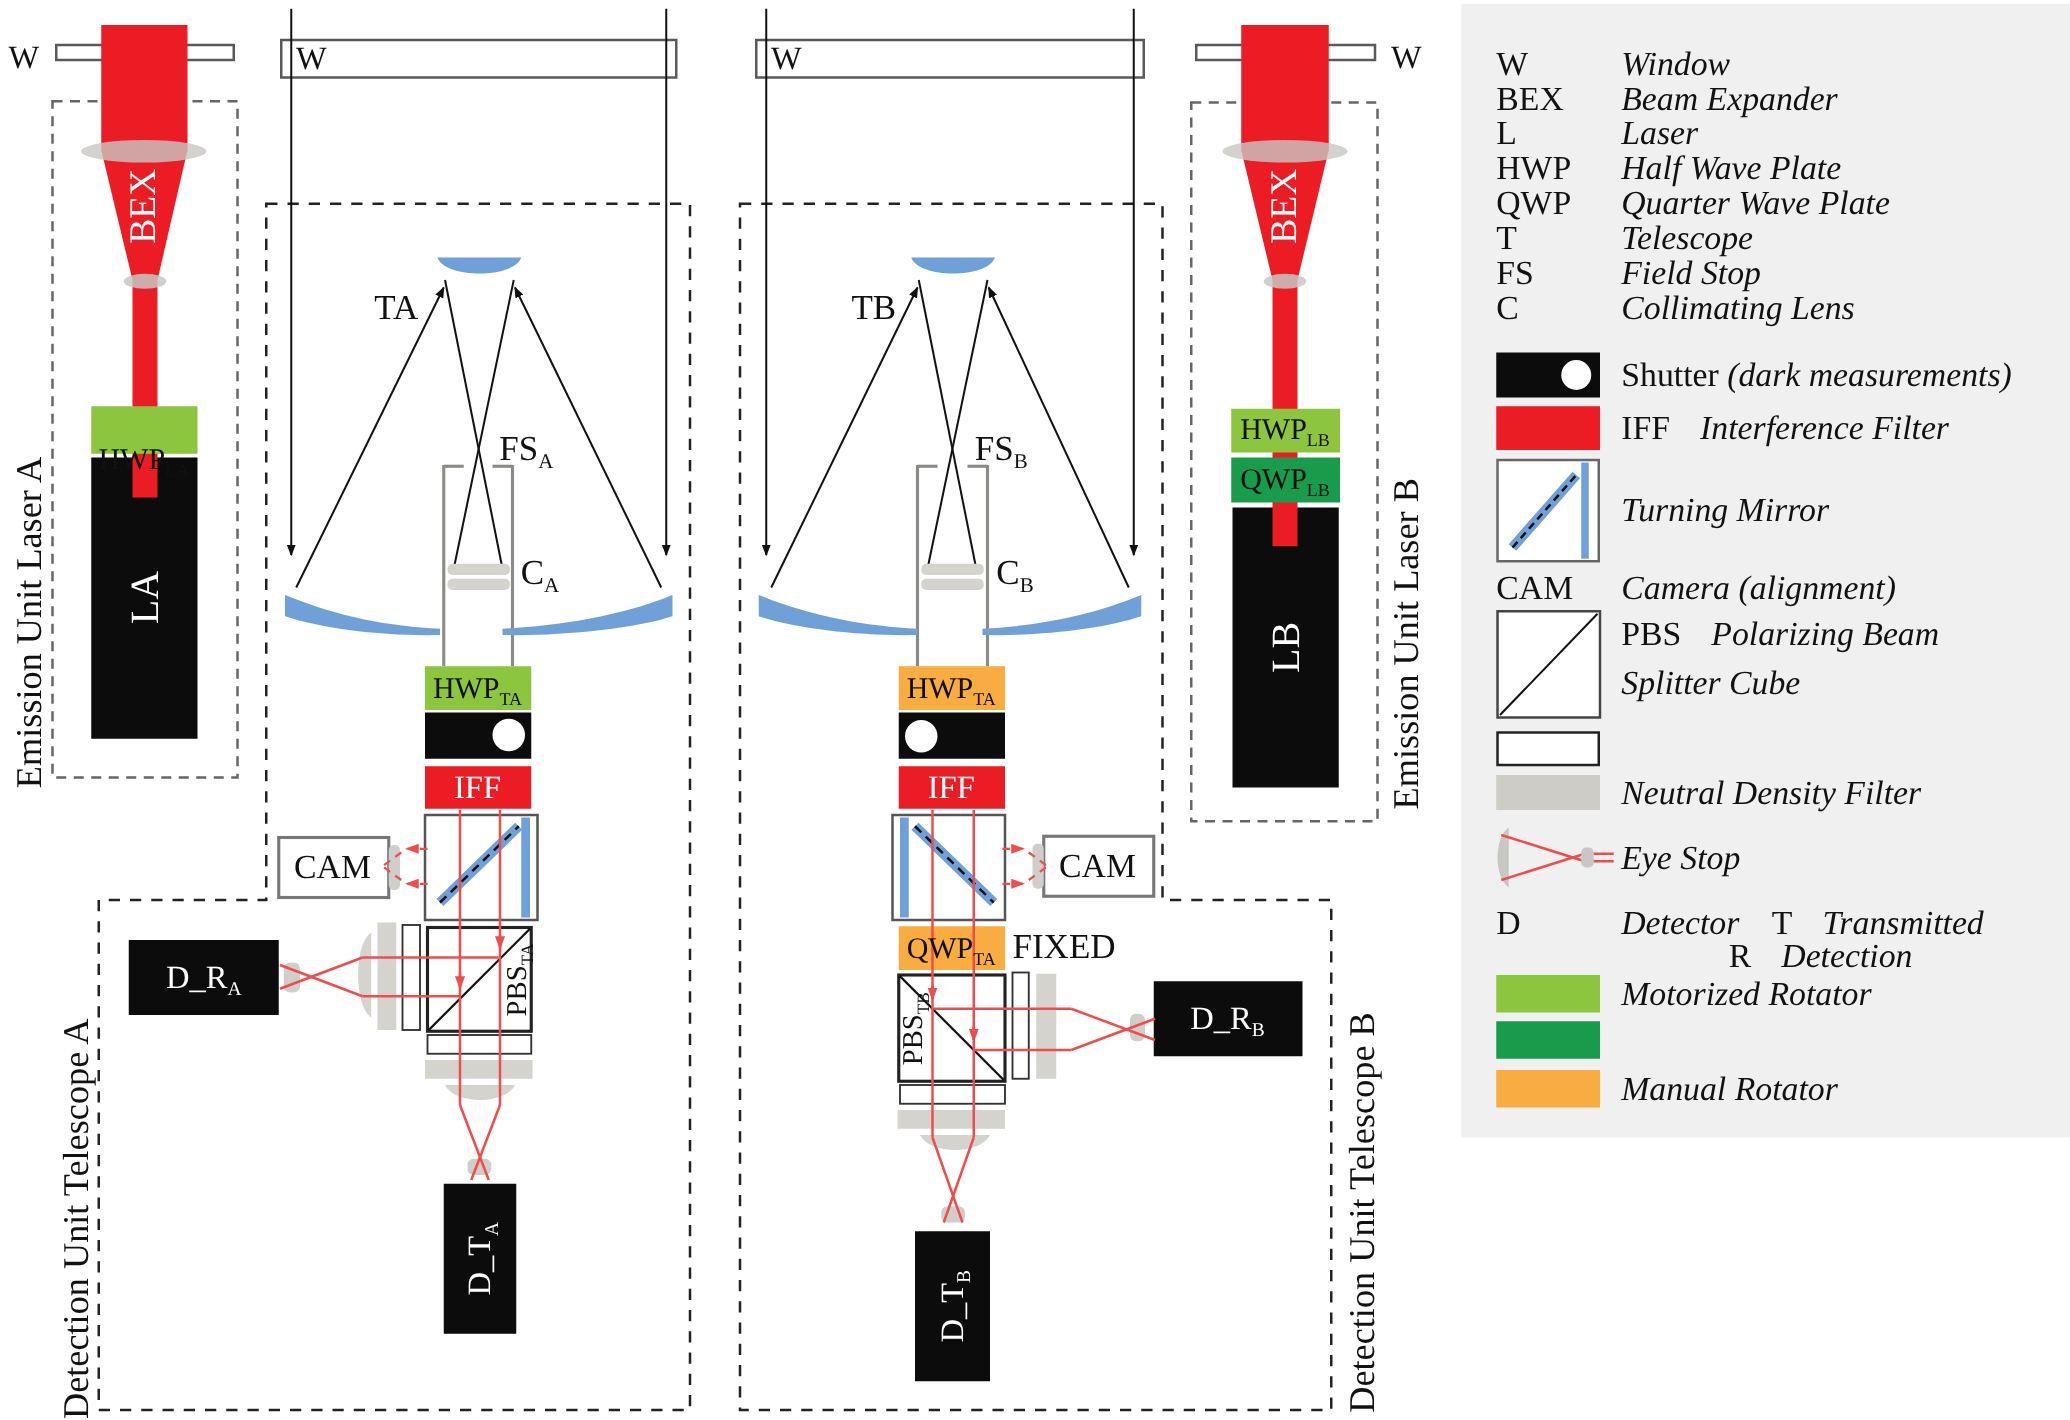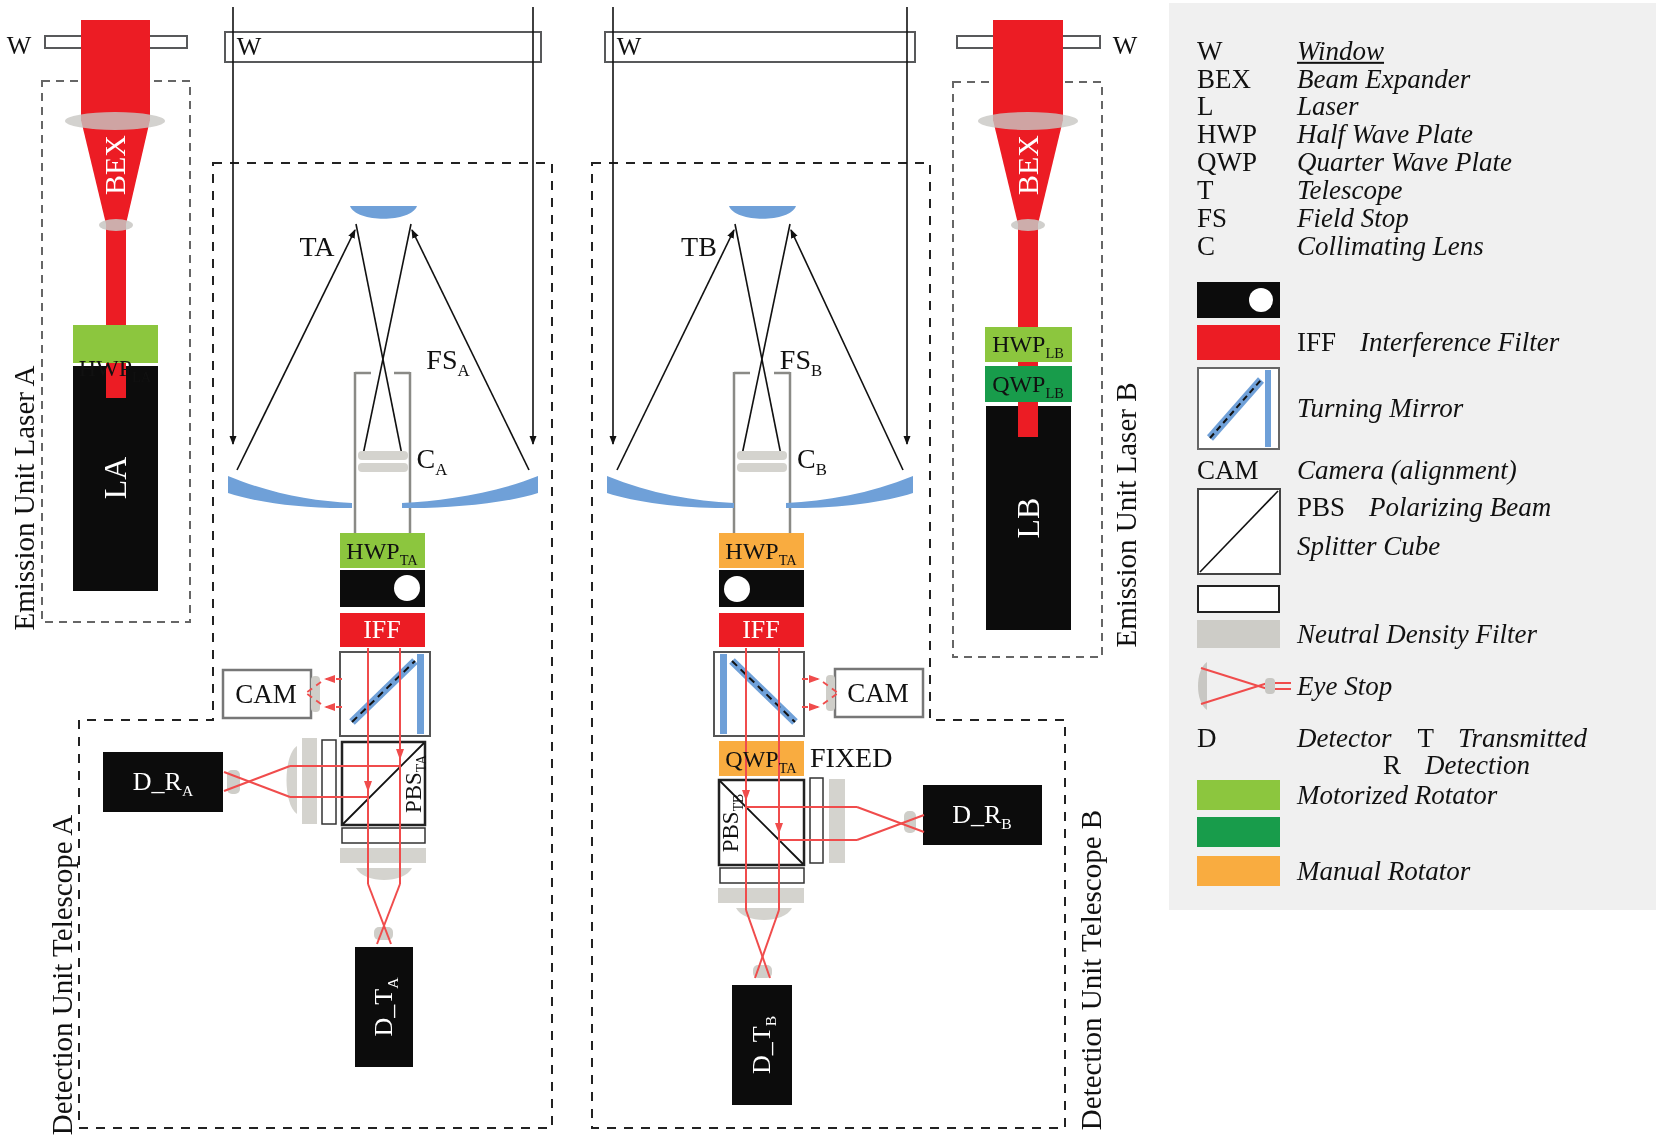--- a/index.html
+++ b/index.html
@@ -220,21 +220,21 @@
 <div class="lbl v f30 white" style="left:1028px;top:165px;">BEX</div>
 
 <div class="lbl f24" style="left:115px;top:344px;margin-top:24px;"><span>HWP</span><sub>LA</sub></div>
 <div class="lbl v f32 white" style="left:115px;top:478px;">LA</div>
 <div class="lbl f24" style="left:1028px;top:344px;"><span>HWP</span><sub>LB</sub></div>
 <div class="lbl f24" style="left:1028px;top:384px;"><span>QWP</span><sub>LB</sub></div>
 <div class="lbl v f32 white" style="left:1028px;top:518px;">LB</div>
 
 <div class="lbl f28" style="left:317px;top:247px;">TA</div>
 <div class="lbl f28" style="left:699px;top:247px;">TB</div>
-<div class="lbl f28" style="left:421px;top:360px;margin-left:27px;"><span>FS</span><sub>A</sub></div>
+<div class="lbl f28" style="left:421px;top:360px;"><span>FS</span><sub>A</sub></div>
 <div class="lbl f28" style="left:801px;top:360px;"><span>FS</span><sub>B</sub></div>
 <div class="lbl f28" style="left:432px;top:459px;"><span>C</span><sub>A</sub></div>
 <div class="lbl f28" style="left:812px;top:459px;"><span>C</span><sub>B</sub></div>
 
 <div class="lbl f24" style="left:382px;top:551px;"><span>HWP</span><sub>TA</sub></div>
 <div class="lbl f24" style="left:761px;top:551px;"><span>HWP</span><sub>TA</sub></div>
 <div class="lbl f26 white" style="left:382px;top:630px;">IFF</div>
 <div class="lbl f26 white" style="left:761px;top:630px;">IFF</div>
 <div class="lbl f27" style="left:266px;top:694px;">CAM</div>
 <div class="lbl f27" style="left:878px;top:693px;">CAM</div>
@@ -248,39 +248,40 @@
 <div class="lbl v f26 white" style="left:762px;top:1045px;"><span>D_T</span><sub>B</sub></div>
 
 <div class="lbl v f29" style="left:24px;top:498px;">Emission Unit Laser A</div>
 <div class="lbl v f29" style="left:62px;top:975px;">Detection Unit Telescope A</div>
 <div class="lbl v f29" style="left:1126px;top:515px;">Emission Unit Laser B</div>
 <div class="lbl v f29" style="left:1091px;top:970px;">Detection Unit Telescope B</div>
 
 <div class="legend-panel">
 
   <div class="lg" style="left:28px;top:48px;">W</div>
-  <div class="lg it" style="left:128px;top:48px;text-decoration:underline;">Window</div>
+  <div class="lg it" style="left:128px;top:48px;">Window</div>
   <div class="lg" style="left:28px;top:76px;">BEX</div>
   <div class="lg it" style="left:128px;top:76px;">Beam Expander</div>
   <div class="lg" style="left:28px;top:103px;">L</div>
   <div class="lg it" style="left:128px;top:103px;">Laser</div>
   <div class="lg" style="left:28px;top:131px;">HWP</div>
   <div class="lg it" style="left:128px;top:131px;">Half Wave Plate</div>
   <div class="lg" style="left:28px;top:159px;">QWP</div>
   <div class="lg it" style="left:128px;top:159px;">Quarter Wave Plate</div>
   <div class="lg" style="left:28px;top:187px;">T</div>
   <div class="lg it" style="left:128px;top:187px;">Telescope</div>
   <div class="lg" style="left:28px;top:215px;">FS</div>
   <div class="lg it" style="left:128px;top:215px;">Field Stop</div>
   <div class="lg" style="left:28px;top:243px;">C</div>
   <div class="lg it" style="left:128px;top:243px;">Collimating Lens</div>
 
   <div class="sw sw-shutter" style="left:28px;top:279px;width:83px;height:36px;">
         <span class="hole"></span>
       </div>
+  <div class="lg" style="left:128px;top:297px;"><span>Shutter</span> <span class="it">(dark measurements)</span></div>
 
   <div class="sw sw-iff" style="left:28px;top:322px;width:83px;height:35px;"></div>
   <div class="lg" style="left:128px;top:339px;"><span>IFF</span><span class="it gapS">Interference Filter</span></div>
 
   <div class="iconbox" style="left:28px;top:364px;width:79px;height:79px;">
     <svg width="79" height="79" viewBox="0 0 79 79">
       <rect x="66" y="1" width="6" height="77" fill="#6FA0D8"></rect>
       <line x1="11" y1="69" x2="62" y2="11" stroke="#6FA0D8" stroke-width="8"></line>
       <line x1="11" y1="69" x2="62" y2="11" stroke="#111" stroke-width="2" stroke-dasharray="6,4"></line>
     </svg>

